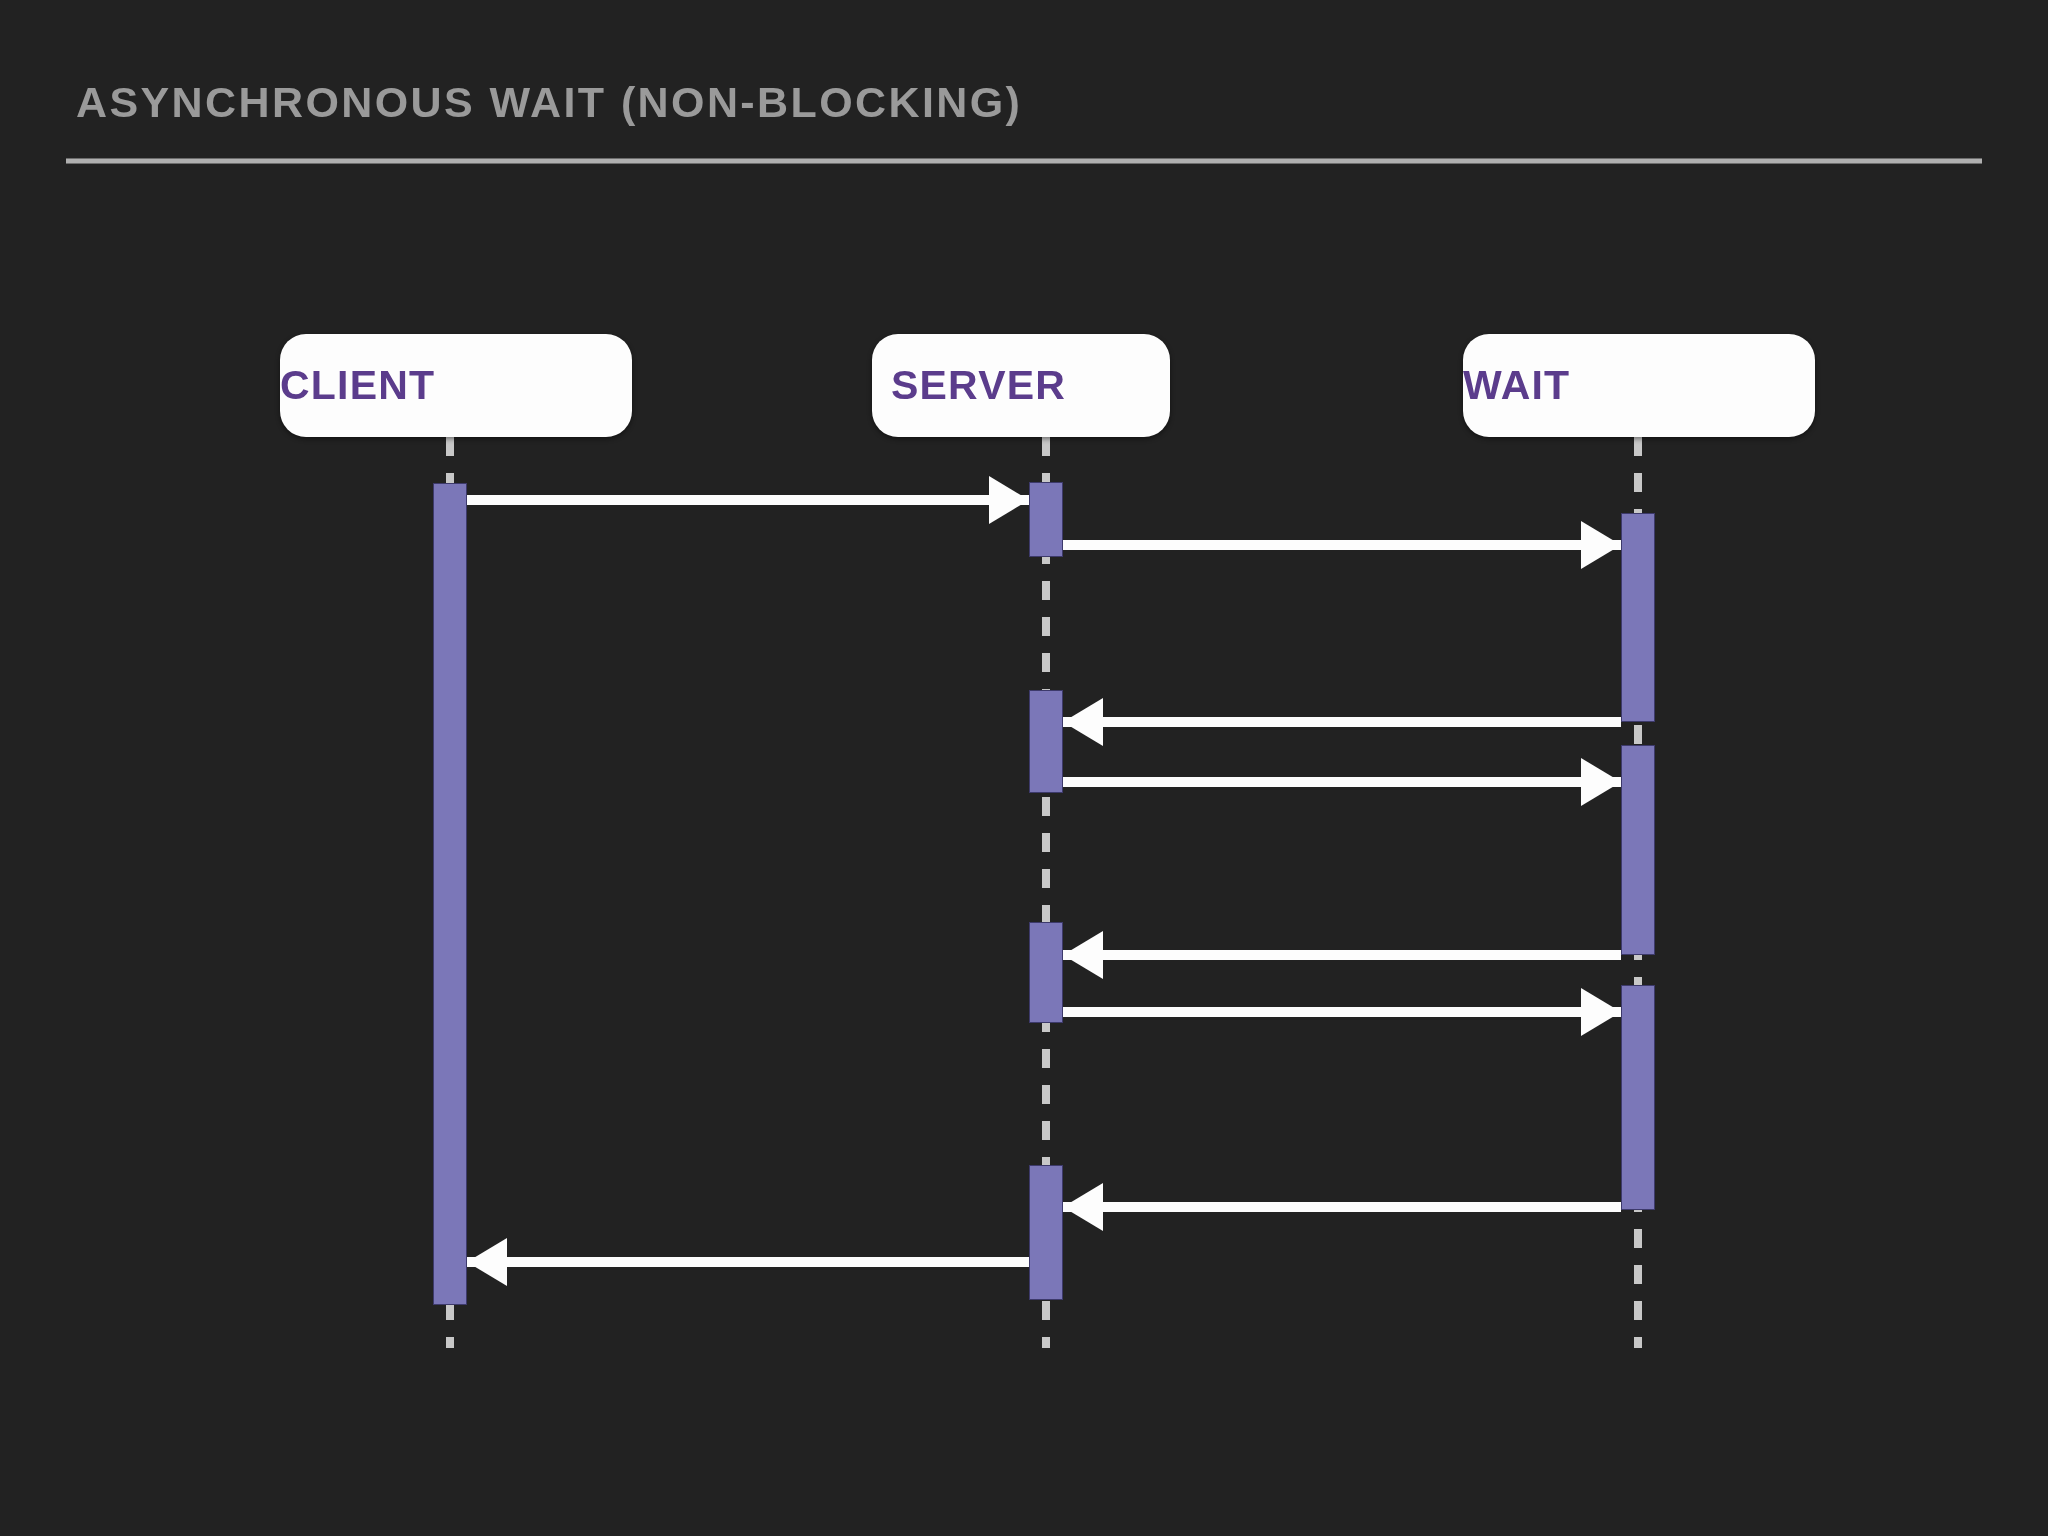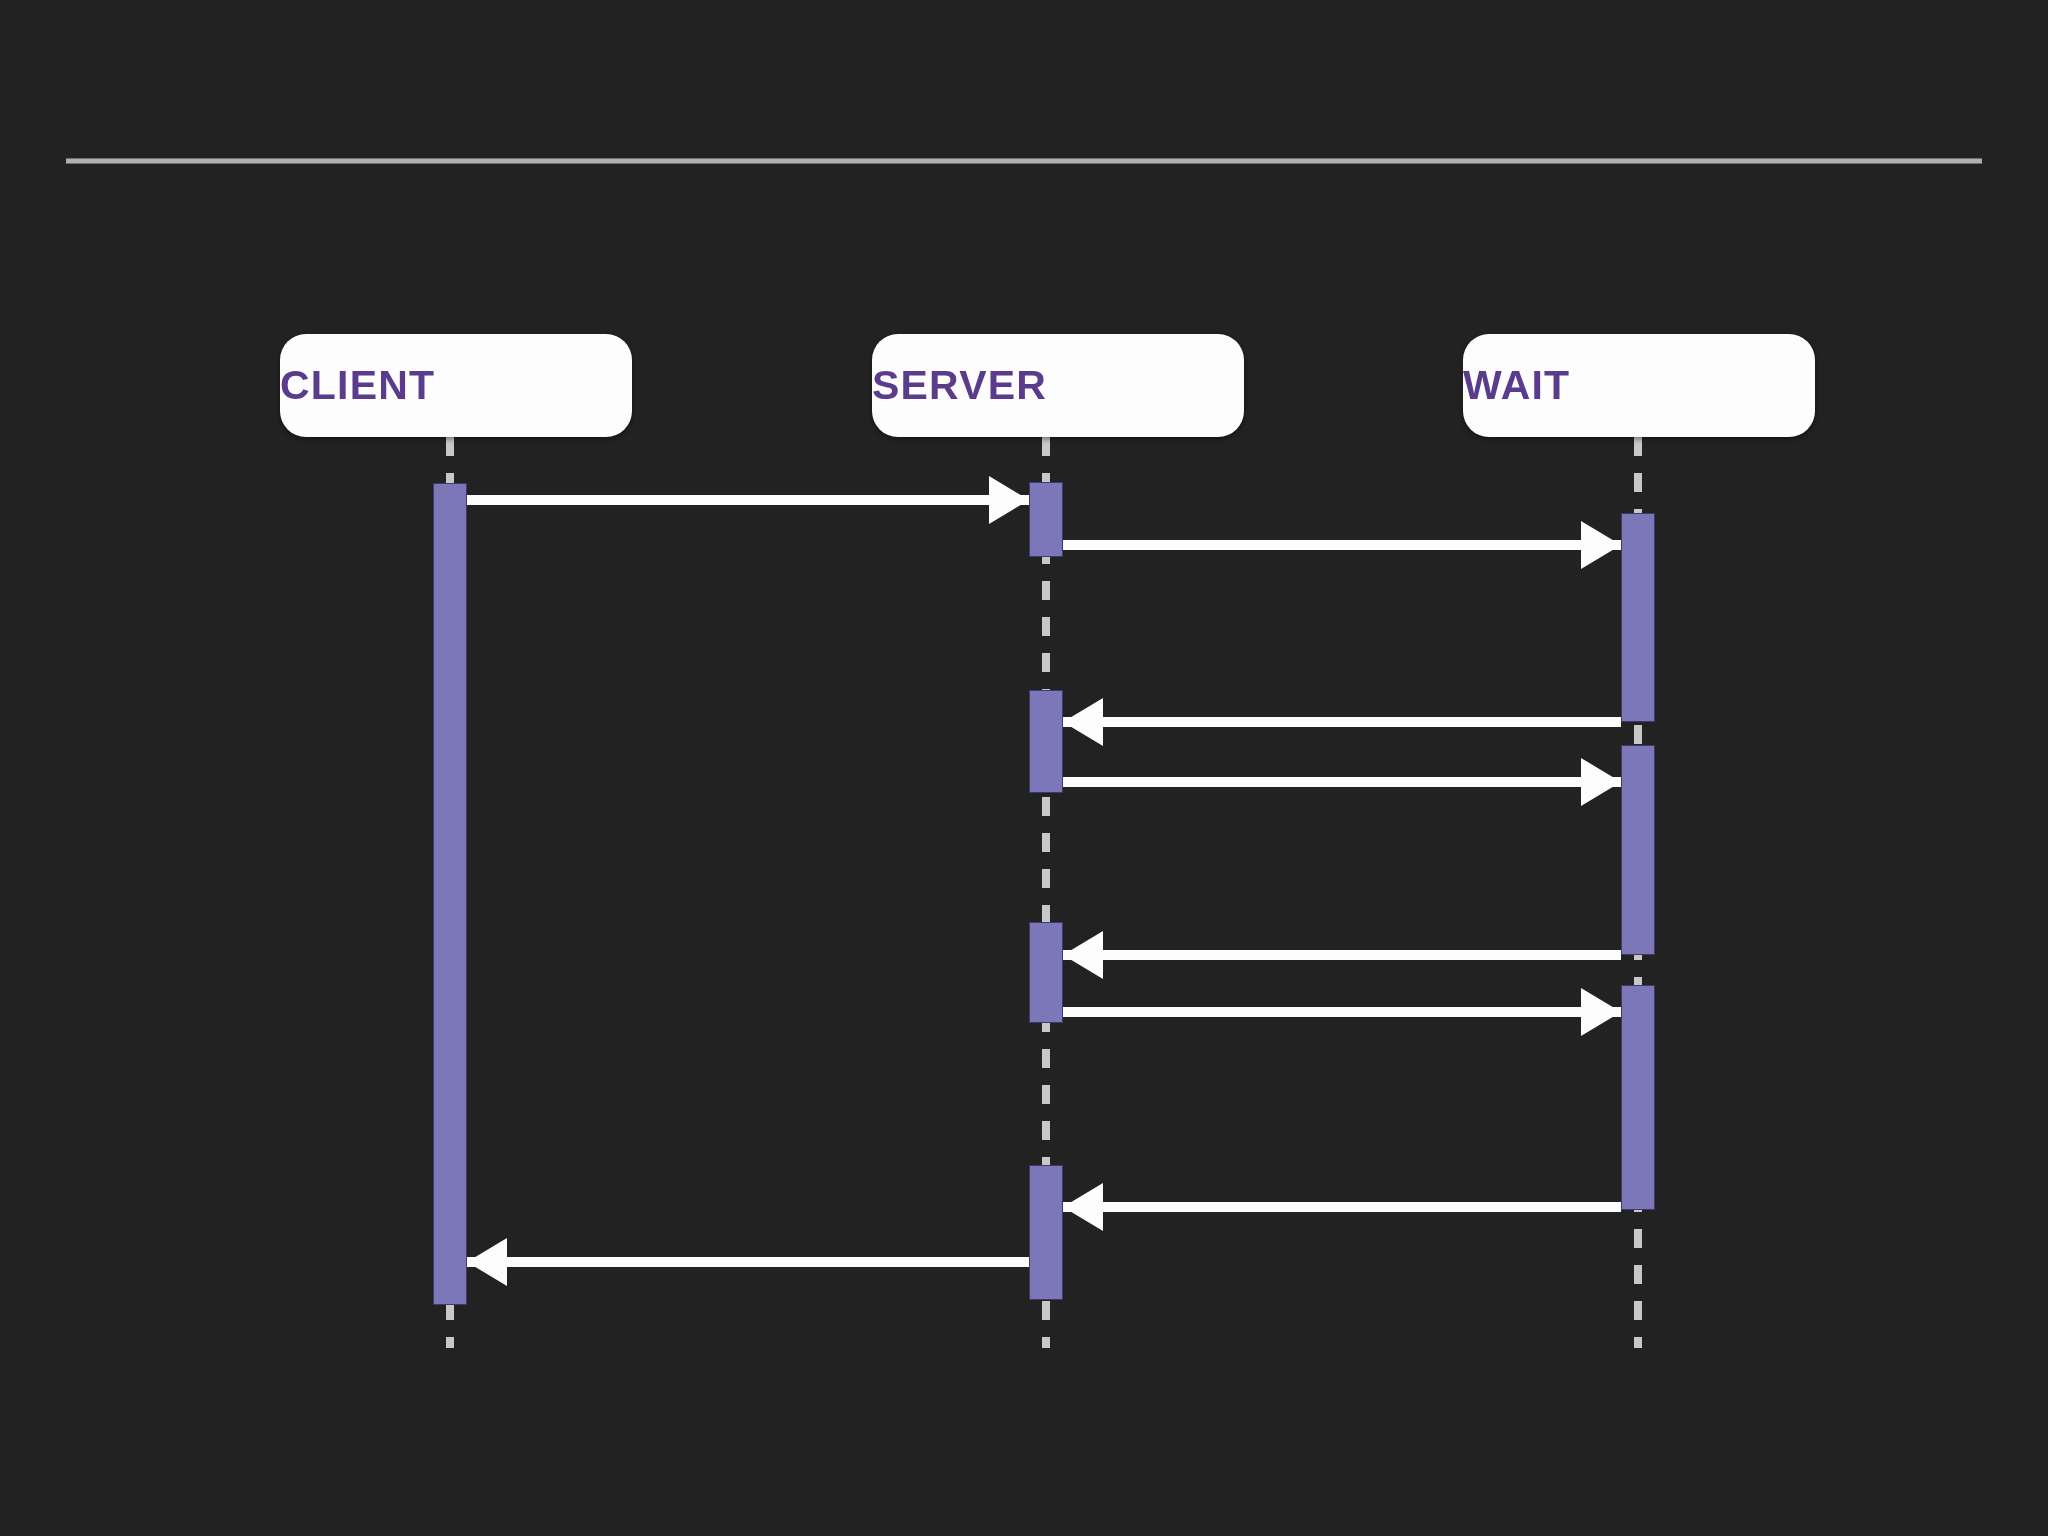--- a/index.html
+++ b/index.html
@@ -91,20 +91,21 @@
     border-bottom: 24px solid transparent;
   }
   .msg-head.right { border-left: 40px solid #fdfdfd; }
   .msg-head.left  { border-right: 40px solid #fdfdfd; }
 </style>
 </head>
 <body>
 
 <div id="canvas">
 
+  <div id="slide-title">ASYNCHRONOUS WAIT (NON-BLOCKING)</div>
 
   <div id="title-rule"></div>
 
   <div id="layer-lifelines">
       <div class="lifeline" style="left: 446px; top: 437px; height: 911px;"></div>
       <div class="lifeline" style="left: 1042px; top: 437px; height: 911px;"></div>
       <div class="lifeline" style="left: 1634px; top: 437px; height: 911px;"></div>
     </div>
   <div id="layer-activations">
       <div class="activation" style="left: 433px; top: 483px; height: 822px;"></div>
@@ -147,21 +148,21 @@
       </div>
       <div>
         <div class="msg-line" style="left: 467px; top: 1257px; width: 562px;"></div>
         <div class="msg-head left" style="left: 467px; top: 1238px;"></div>
       </div>
     </div>
   <div id="layer-participants">
       <div class="participant" style="left: 280px; top: 334px; width: 352px;">
         <span class="participant-label">CLIENT</span>
       </div>
-      <div class="participant" style="left: 872px; top: 334px; width: 372px;">
+      <div class="participant" style="left: 872px; top: 334px; width: 279px; padding-left: 19px;">
         <span class="participant-label">SERVER</span>
       </div>
       <div class="participant" style="left: 1463px; top: 334px; width: 352px;">
         <span class="participant-label">WAIT</span>
       </div>
     </div>
 
 </div>
 
 </body></html>

